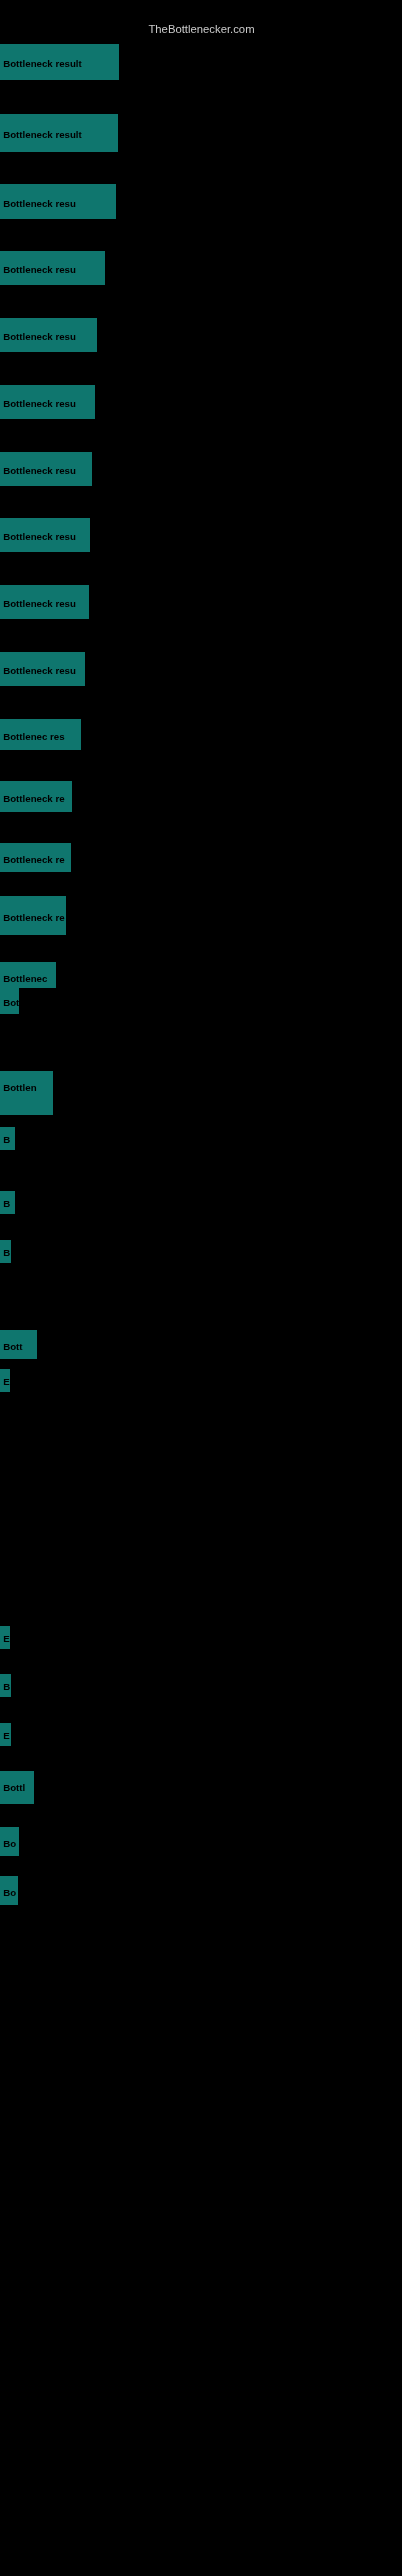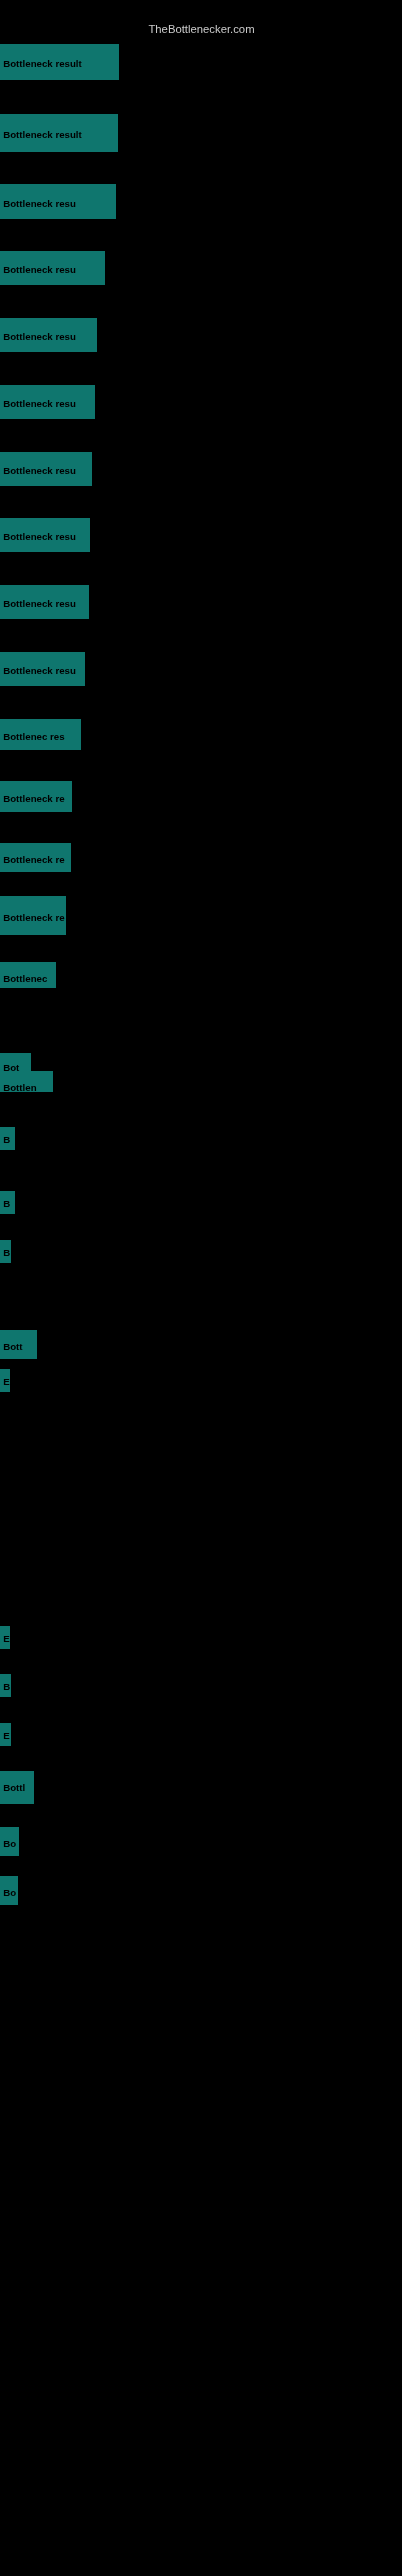--- a/index.html
+++ b/index.html
@@ -53,22 +53,22 @@
     <div class="bottleneck-item" style="top: 385px; height: 34px; width: 95px; line-height: 34px;">Bottleneck resu</div>
     <div class="bottleneck-item" style="top: 452px; height: 34px; width: 92px; line-height: 34px;">Bottleneck resu</div>
     <div class="bottleneck-item" style="top: 518px; height: 34px; width: 90px; line-height: 34px;">Bottleneck resu</div>
     <div class="bottleneck-item" style="top: 585px; height: 34px; width: 89px; line-height: 34px;">Bottleneck resu</div>
     <div class="bottleneck-item" style="top: 652px; height: 34px; width: 85px; line-height: 34px;">Bottleneck resu</div>
     <div class="bottleneck-item" style="top: 719px; height: 31px; width: 81px; line-height: 31px;">Bottlenec res</div>
     <div class="bottleneck-item" style="top: 781px; height: 31px; width: 72px; line-height: 31px;">Bottleneck re</div>
     <div class="bottleneck-item" style="top: 843px; height: 29px; width: 71px; line-height: 29px;">Bottleneck re</div>
     <div class="bottleneck-item" style="top: 896px; height: 39px; width: 66px; line-height: 39px;">Bottleneck re</div>
     <div class="bottleneck-item" style="top: 962px; height: 26px; width: 56px; line-height: 29px;">Bottlenec</div>
-    <div class="bottleneck-item" style="top: 1053px; height: 26px; width: 31px; line-height: 26px;">Bot</div>
-    <div class="bottleneck-item" style="top: 1071px; height: 21px; width: 53px; line-height: 29px;">Bottlen</div>
+    <div class="bottleneck-item" style="top: 988px; height: 26px; width: 19px; line-height: 26px;">Bot</div>
+    <div class="bottleneck-item" style="top: 1071px; height: 44px; width: 53px; line-height: 29px;">Bottlen</div>
     <div class="bottleneck-item" style="top: 1127px; height: 22.5px; width: 14.5px; line-height: 22.5px;">B</div>
     <div class="bottleneck-item" style="top: 1191px; height: 22.5px; width: 14.5px; line-height: 22.5px;">B</div>
     <div class="bottleneck-item" style="top: 1240px; height: 22.5px; width: 11.3px; line-height: 22.5px;">B</div>
     <div class="bottleneck-item" style="top: 1288px; height: 29px; width: 37px; line-height: 29px; margin-top: 42px;">Bott</div>
     <div class="bottleneck-item" style="top: 1369px; height: 22.5px; width: 9.7px; line-height: 22.5px;">E</div>
     <div class="bottleneck-item" style="top: 1626px; height: 22.5px; width: 9.7px; line-height: 22.5px;">E</div>
     <div class="bottleneck-item" style="top: 1674px; height: 22.5px; width: 11.3px; line-height: 22.5px;">B</div>
     <div class="bottleneck-item" style="top: 1723px; height: 22.5px; width: 11.3px; line-height: 22.5px;">E</div>
     <div class="bottleneck-item" style="top: 1771px; height: 33px; width: 34px; line-height: 29px;">Bottl</div>
     <div class="bottleneck-item" style="top: 1827px; height: 29px; width: 19.3px; line-height: 29px;">Bo</div>

